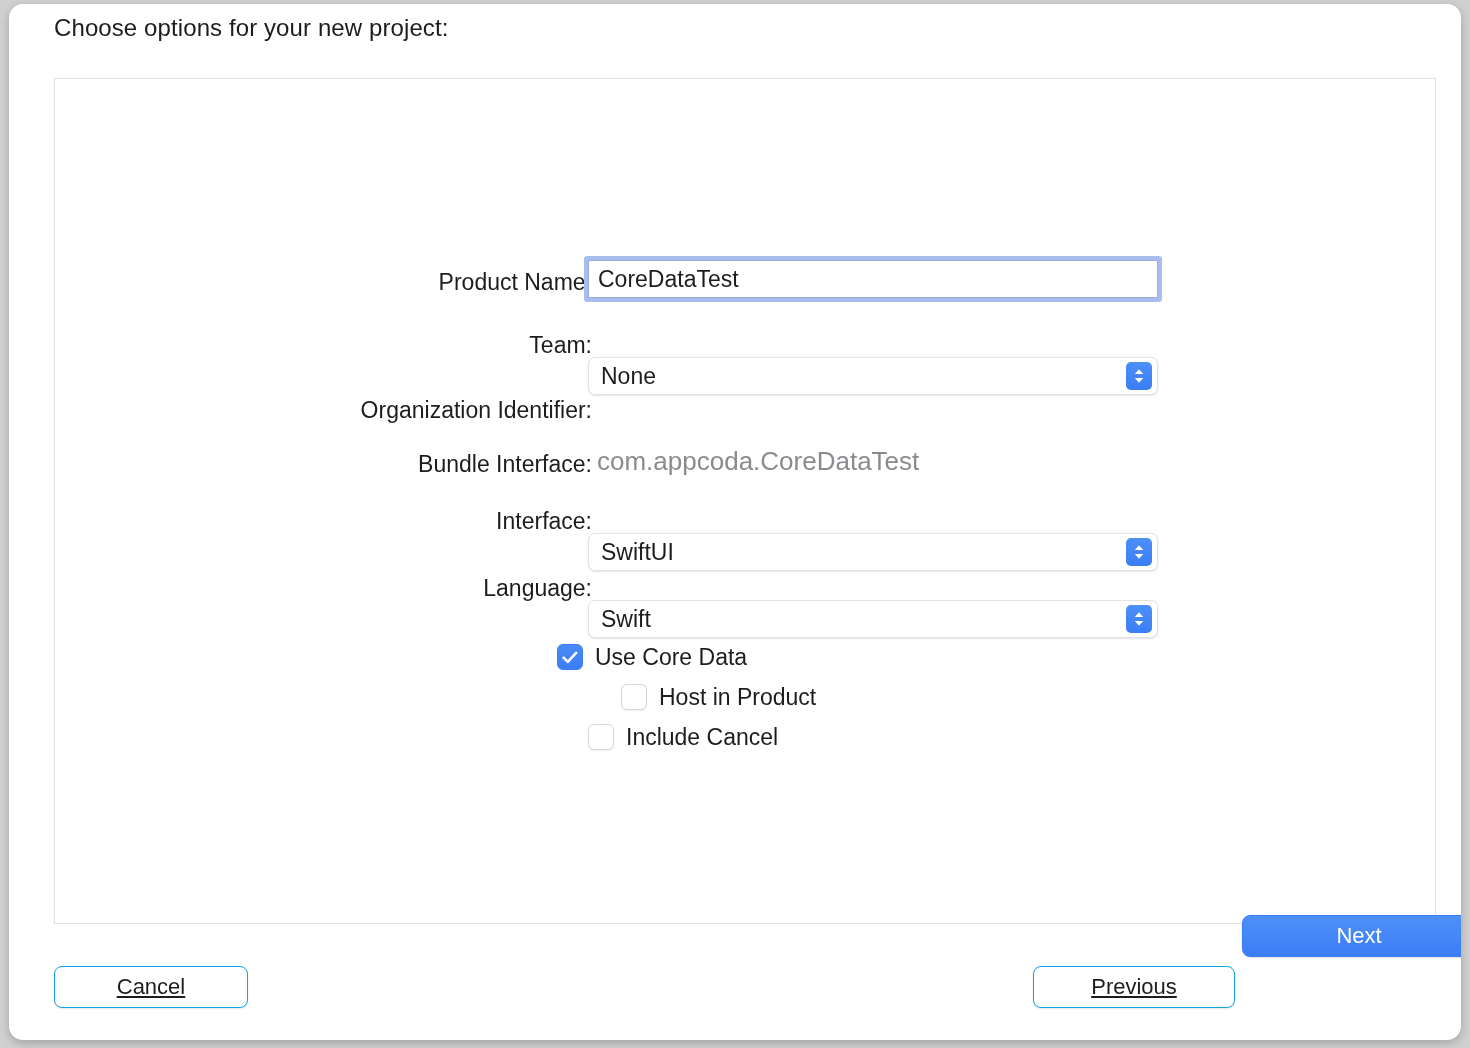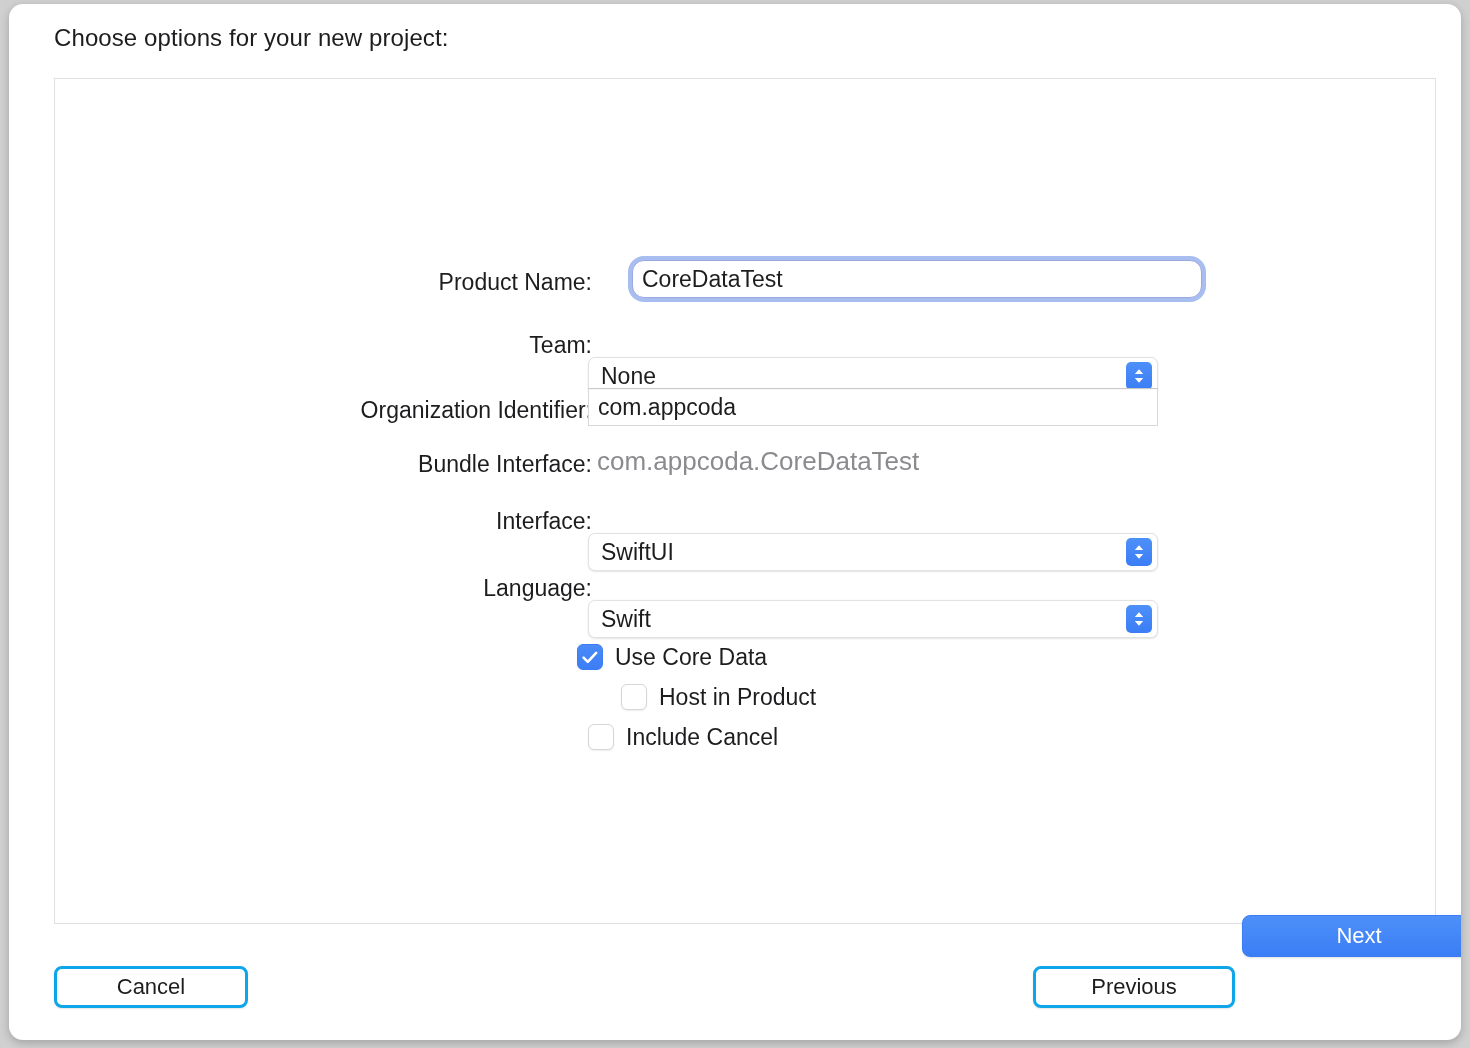--- a/index.html
+++ b/index.html
@@ -24,21 +24,21 @@
     background: #ffffff;
     border-radius: 14px;
     box-shadow: 0 3px 10px rgba(0,0,0,0.22);
     overflow: hidden;
   }
 
   
   .heading {
     position: absolute;
     left: 45px;
-    top: 20px;
+    top: 10px;
     font-size: 24px;
     color: #1d1d1f;
     letter-spacing: 0.1px;
     white-space: nowrap;
   }
 
   
   .panel {
     position: absolute;
     left: 45px;
@@ -93,22 +93,21 @@
     padding: 0 9px;
     font-size: 23px;
     color: #1d1d1f;
     box-shadow: inset 0 1px 1px rgba(0,0,0,0.035);
   }
   
   .textfield.focused {
     position: relative;
     border: 1px solid #9aa9e0;
     box-shadow: 0 0 0 4px #a8bdf0;
-    border-radius: 12px;
-    margin-left: 44px;
+    border-radius: 1px;
   }
 
   
   .static-value {
     height: 38px;
     display: flex;
     align-items: center;
     font-size: 26px;
     color: #8b8b8f;
     padding-left: 9px;
@@ -189,23 +188,24 @@
     box-sizing: border-box;
     border-radius: 8px;
     display: flex;
     align-items: center;
     justify-content: center;
     font-size: 22px;
     white-space: nowrap;
   }
   .btn-plain {
     background: #ffffff;
-    border: 3px solid #0ea5e9;
+    border: 1px solid #0ea5e9;
     color: #1d1d1f;
     box-shadow: 0 1px 2px rgba(0,0,0,0.10);
+    text-decoration: underline;
   }
   .btn-primary {
     background: linear-gradient(180deg, #4d90f9 0%, #3b7df5 100%);
     border: 1px solid #3b7df5;
     color: #ffffff;
     box-shadow: 0 1px 2px rgba(0,0,0,0.13);
   }
   #cancel-button   { left: 45px;  top: 962px; width: 194px; }
   #previous-button { left: 1024px; top: 962px; width: 202px; }
   #next-button     { left: 1233px; top: 911px; width: 234px; }
@@ -234,23 +234,20 @@
                 <svg width="14" height="18" viewBox="0 0 14 18" aria-hidden="true">
                   <path d="M7 2.2 L11.2 7.0 L2.8 7.0 Z" fill="#ffffff"></path>
                   <path d="M7 15.8 L11.2 11.0 L2.8 11.0 Z" fill="#ffffff"></path>
                 </svg>
               </span>
             </div>
           </div>
         </div>
         <div class="row" style="top: 309px;">
           <div class="label">Organization Identifier:</div>
-          <div class="control">
-            <div class="textfield">com.appcoda</div>
-          </div>
         </div>
         <div class="row" style="top: 363px;">
           <div class="label">Bundle Interface:</div>
           <div class="control">
             <div class="static-value">com.appcoda.CoreDataTest</div>
           </div>
         </div>
         <div class="row" style="top: 420px;">
           <div class="label">Interface:</div>
           <div class="control">
@@ -272,21 +269,21 @@
               <span>Swift</span>
               <span class="stepper">
                 <svg width="14" height="18" viewBox="0 0 14 18" aria-hidden="true">
                   <path d="M7 2.2 L11.2 7.0 L2.8 7.0 Z" fill="#ffffff"></path>
                   <path d="M7 15.8 L11.2 11.0 L2.8 11.0 Z" fill="#ffffff"></path>
                 </svg>
               </span>
             </div>
           </div>
         </div>
-        <div class="checkrow" style="top: 563px; left: 522px;">
+        <div class="checkrow" style="top: 563px; left: 502px;">
           <span class="checkbox on">
             <svg width="16" height="13" viewBox="0 0 16 13" aria-hidden="true">
               <path d="M1.6 6.6 L5.8 10.8 L14.1 1.9" fill="none" stroke="#ffffff" stroke-width="2.6" stroke-linecap="round" stroke-linejoin="round"></path>
             </svg>
           </span>
           <span class="check-label">Use Core Data</span>
         </div>
         <div class="checkrow" style="top: 603px; left: 566px;">
           <span class="checkbox off"></span>
           <span class="check-label">Host in Product</span>

